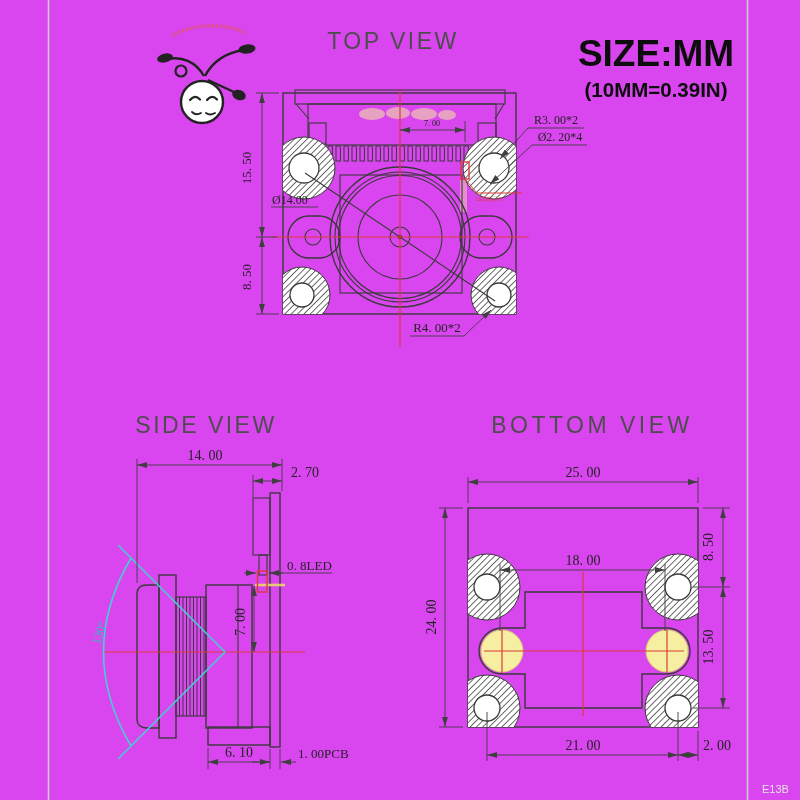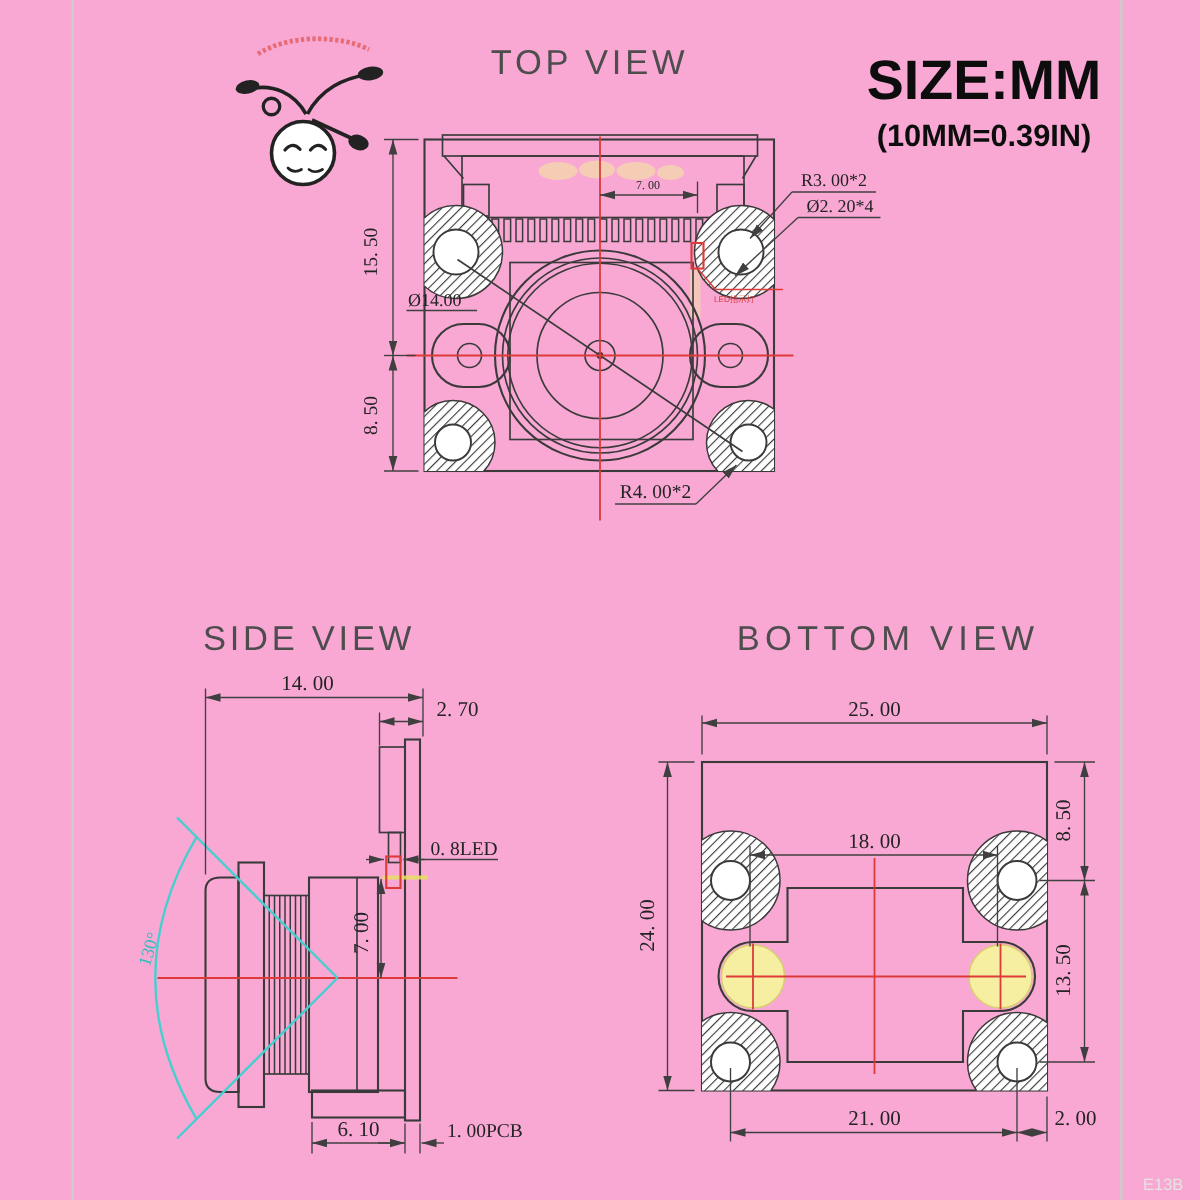--- a/index.html
+++ b/index.html
@@ -1,16 +1,16 @@
 <!DOCTYPE html>
 <html><head>
 <meta charset="utf-8">
 <style>
   html,body{margin:0;padding:0;background:#ffffff;width:800px;height:800px;overflow:hidden}
-  .canvas{position:relative;width:800px;height:800px;background:#f9a8d4}
+  .canvas{position:relative;width:800px;height:800px;background:#d946ef}
   svg{display:block}
   
   .ol{fill:none;stroke:#3a3a3a;stroke-width:1.4}
   .ol2{fill:none;stroke:#3a3a3a;stroke-width:1.1}
   .thin{fill:none;stroke:#3a3a3a;stroke-width:1}
   
   .dl{stroke:#3f3f3f;stroke-width:0.9;fill:none}
   .redl{stroke:#dd3a3a;stroke-width:1.2;fill:none}
   .cyan{stroke:#45cfcf;stroke-width:1.6;fill:none}
   

